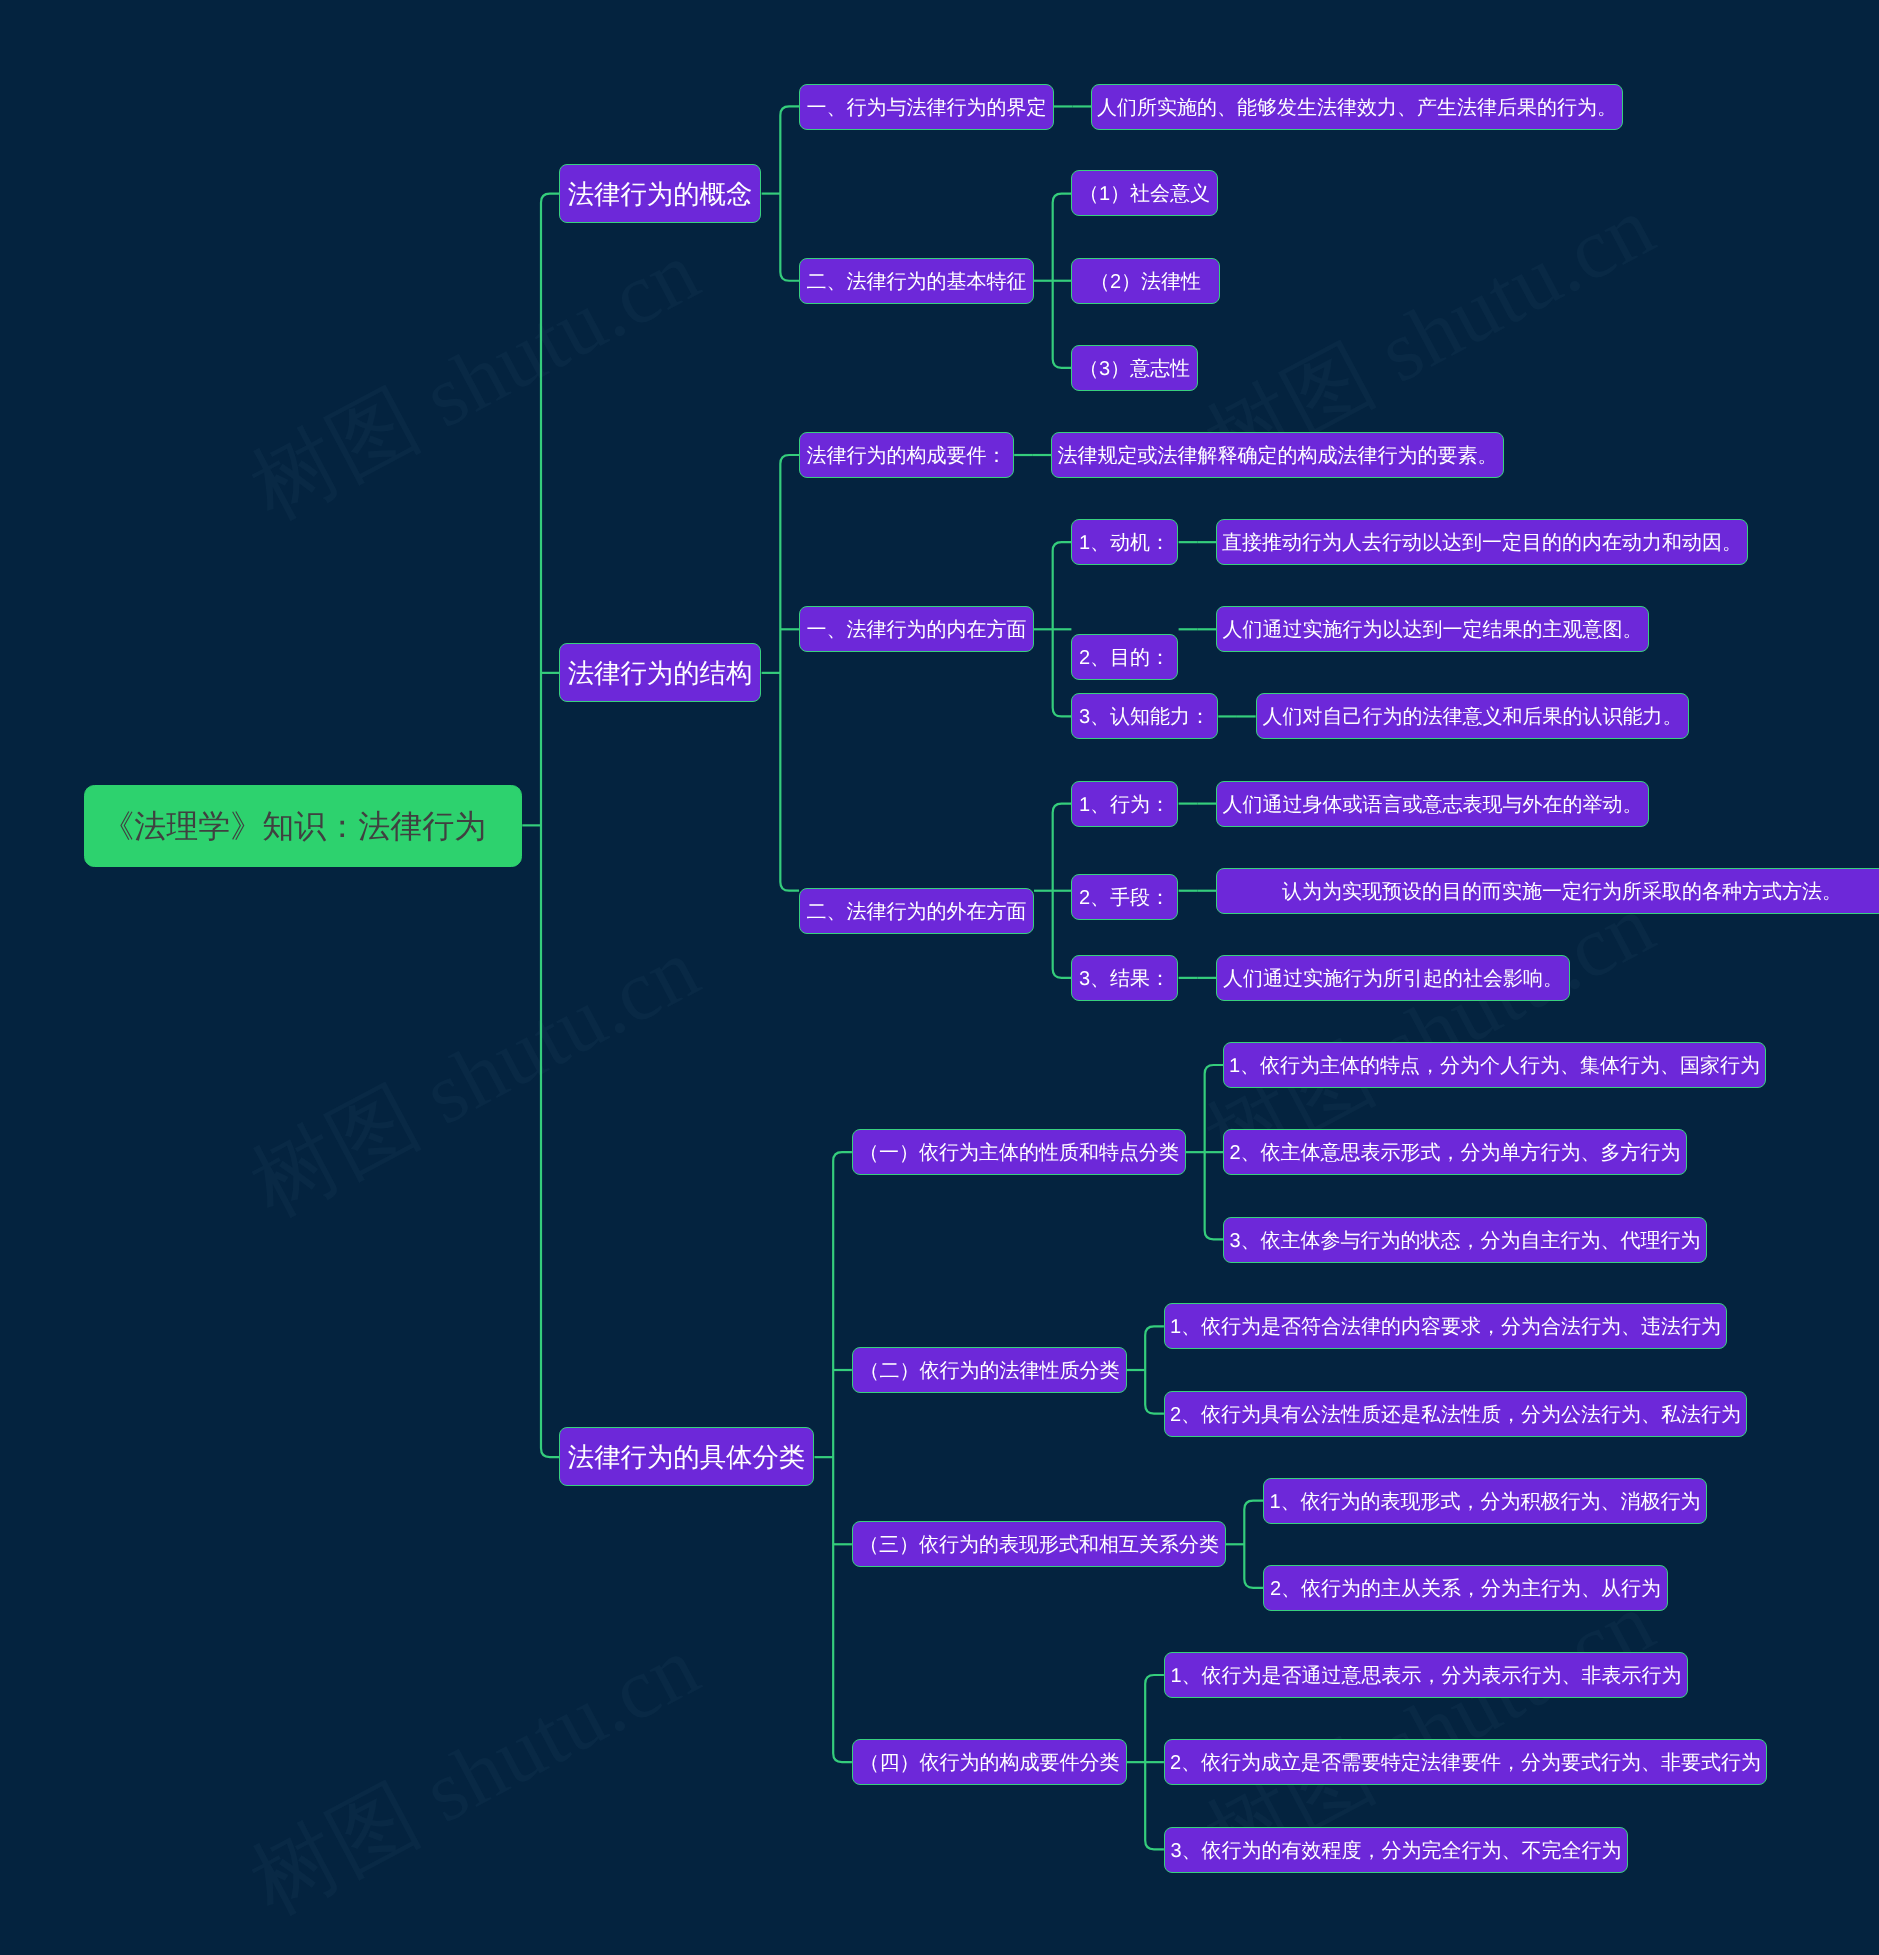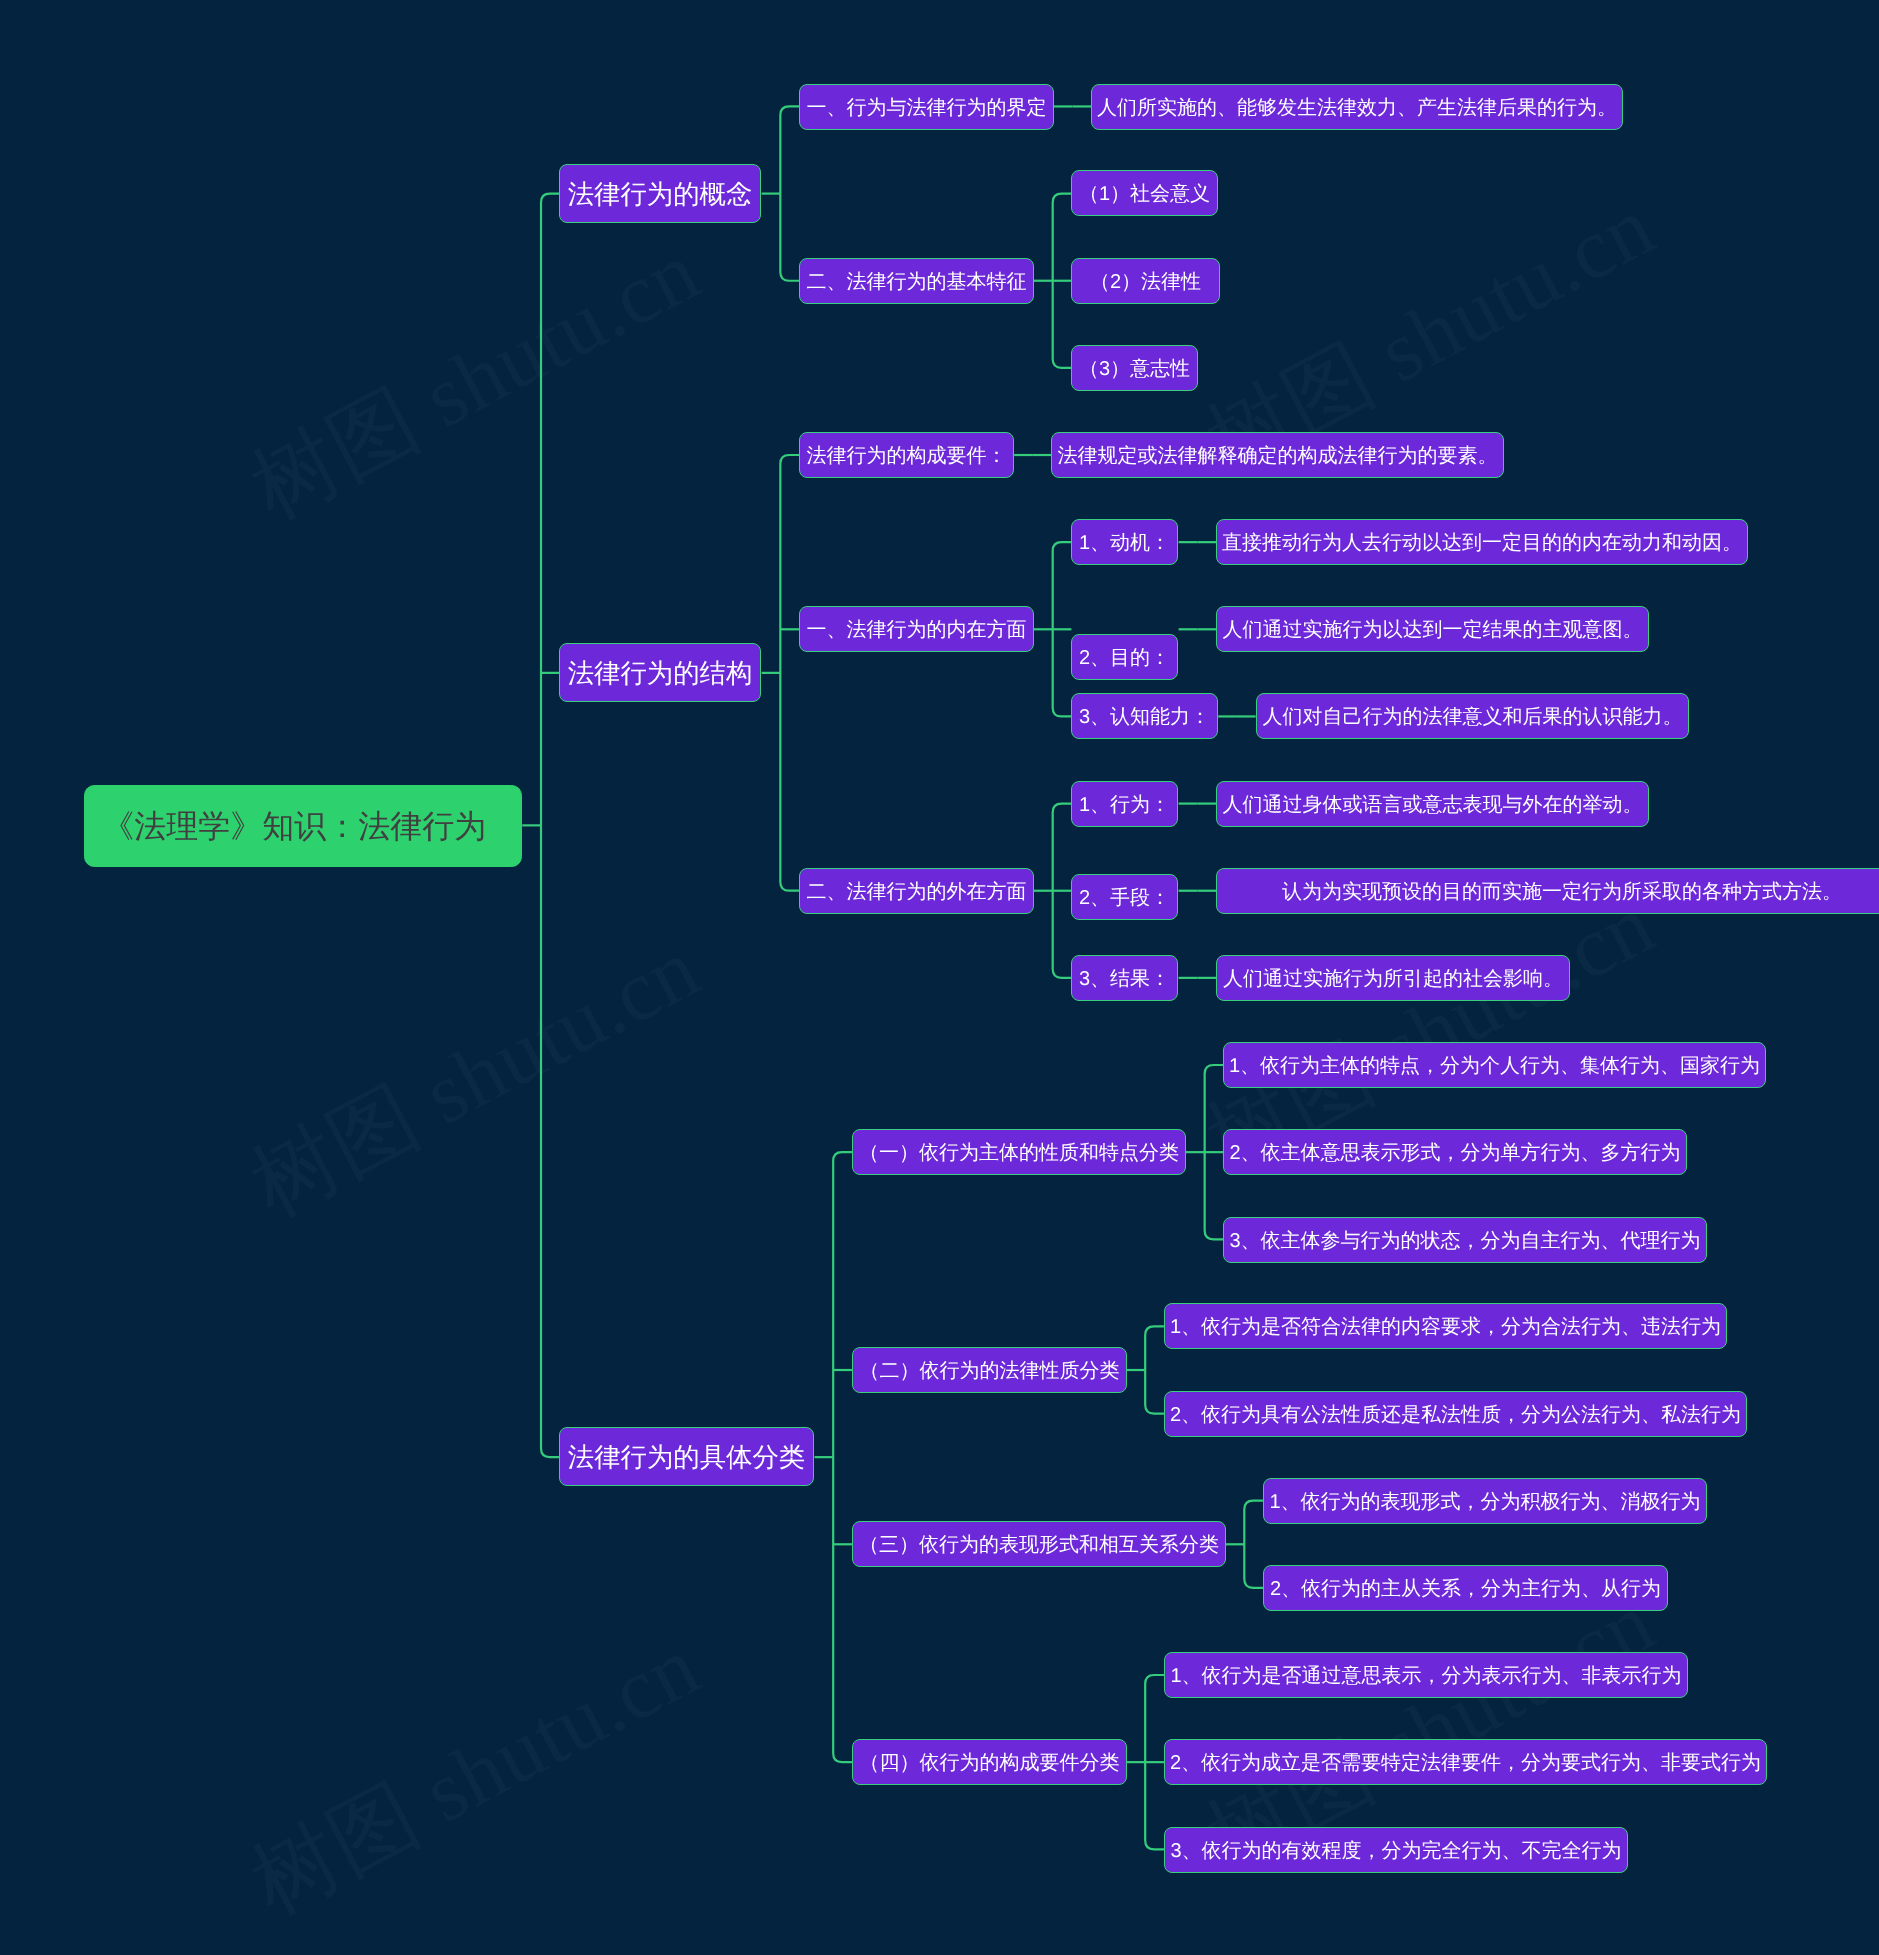--- a/index.html
+++ b/index.html
@@ -120,21 +120,21 @@
     <div class="node" style="left: 559px; top: 643px; width: 202px; height: 59px; font-size: 26.4px;">法律行为的结构</div>
     <div class="node" style="left: 799px; top: 432px; width: 215px; height: 46px; font-size: 20px;">法律行为的构成要件：</div>
     <div class="node" style="left: 1051px; top: 432px; width: 453px; height: 46px; font-size: 20px;">法律规定或法律解释确定的构成法律行为的要素。</div>
     <div class="node" style="left: 799px; top: 606px; width: 235px; height: 46px; font-size: 20px;">一、法律行为的内在方面</div>
     <div class="node" style="left: 1071px; top: 519px; width: 107px; height: 46px; font-size: 20px;">1、动机：</div>
     <div class="node" style="left: 1216px; top: 519px; width: 532px; height: 46px; font-size: 20px;">直接推动行为人去行动以达到一定目的的内在动力和动因。</div>
     <div class="node" style="left: 1071px; top: 606px; width: 107px; height: 46px; font-size: 20px; margin-top: 28px;">2、目的：</div>
     <div class="node" style="left: 1216px; top: 606px; width: 433px; height: 46px; font-size: 20px;">人们通过实施行为以达到一定结果的主观意图。</div>
     <div class="node" style="left: 1071px; top: 693px; width: 147px; height: 46px; font-size: 20px;">3、认知能力：</div>
     <div class="node" style="left: 1256px; top: 693px; width: 433px; height: 46px; font-size: 20px;">人们对自己行为的法律意义和后果的认识能力。</div>
-    <div class="node" style="left: 799px; top: 868px; width: 235px; height: 46px; font-size: 20px;">二、法律行为的外在方面</div>
+    <div class="node" style="left: 799px; top: 888px; width: 235px; height: 46px; font-size: 20px;">二、法律行为的外在方面</div>
     <div class="node" style="left: 1071px; top: 781px; width: 107px; height: 46px; font-size: 20px;">1、行为：</div>
     <div class="node" style="left: 1216px; top: 781px; width: 433px; height: 46px; font-size: 20px;">人们通过身体或语言或意志表现与外在的举动。</div>
     <div class="node" style="left: 1071px; top: 868px; width: 107px; height: 46px; font-size: 20px; margin-top: 6px;">2、手段：</div>
     <div class="node" style="left: 1216px; top: 868px; width: 692px; height: 46px; font-size: 20px;">认为为实现预设的目的而实施一定行为所采取的各种方式方法。</div>
     <div class="node" style="left: 1071px; top: 955px; width: 107px; height: 46px; font-size: 20px;">3、结果：</div>
     <div class="node" style="left: 1216px; top: 955px; width: 354px; height: 46px; font-size: 20px;">人们通过实施行为所引起的社会影响。</div>
     <div class="node" style="left: 559px; top: 1427px; width: 255px; height: 59px; font-size: 26.4px;">法律行为的具体分类</div>
     <div class="node" style="left: 852px; top: 1129px; width: 334px; height: 46px; font-size: 20px;">（一）依行为主体的性质和特点分类</div>
     <div class="node" style="left: 1223px; top: 1042px; width: 543px; height: 46px; font-size: 20px;">1、依行为主体的特点，分为个人行为、集体行为、国家行为</div>
     <div class="node" style="left: 1223px; top: 1129px; width: 464px; height: 46px; font-size: 20px;">2、依主体意思表示形式，分为单方行为、多方行为</div>

